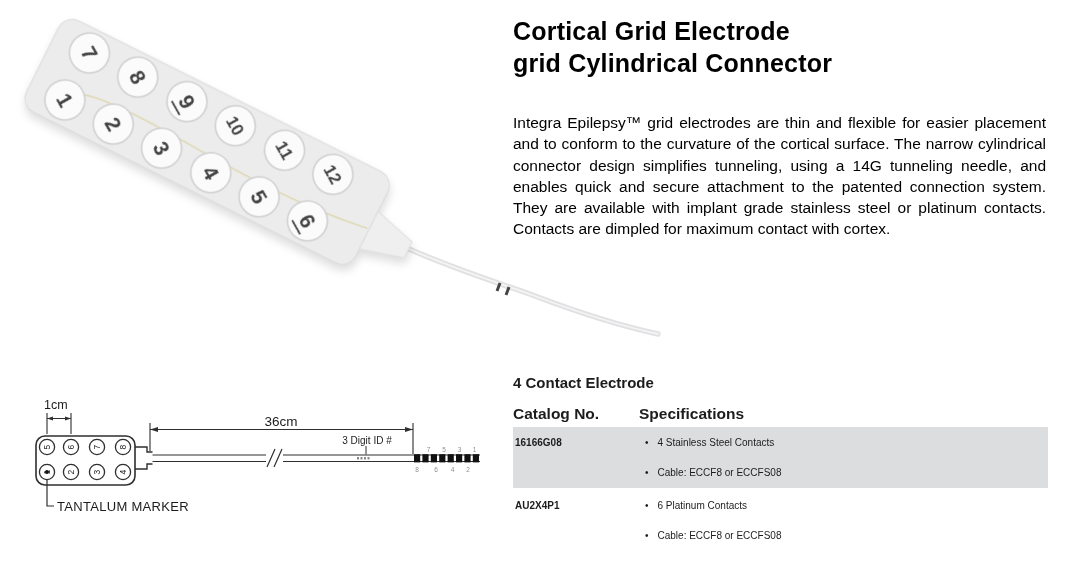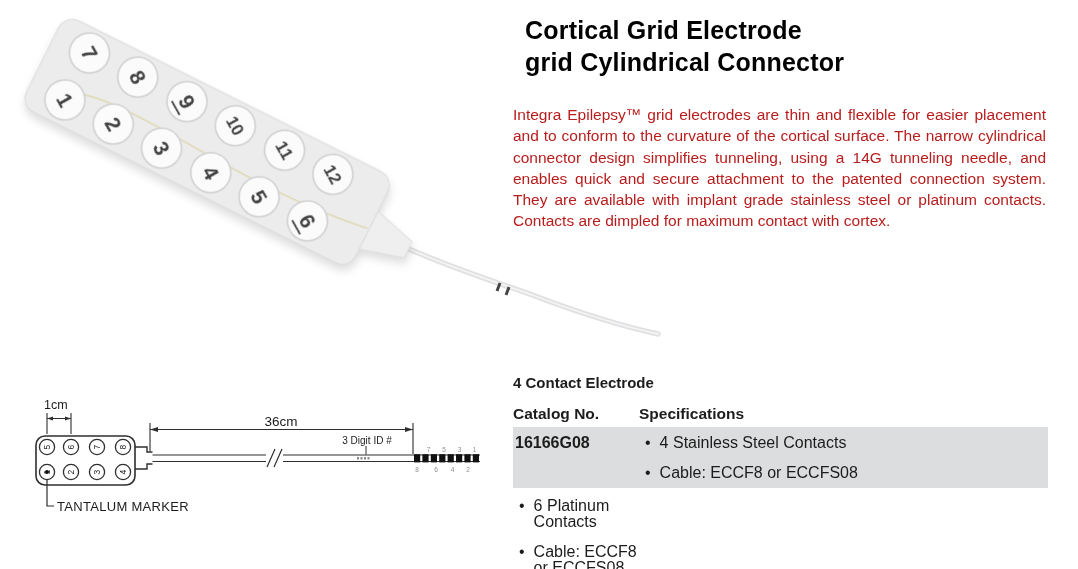--- a/index.html
+++ b/index.html
@@ -4,30 +4,30 @@
 <style>
   * { box-sizing: border-box; }
   html,body { margin:0; padding:0; background:#ffffff; }
   .page {
     position:relative; width:1078px; height:569px; background:#ffffff;
     font-family:"Liberation Sans", sans-serif; overflow:hidden; color:#1c1c1c;
   }
   
   .right-col { position:absolute; left:513px; top:0; width:533px; }
   .title { font-size:25px; line-height:32px; font-weight:bold; color:#000;
-           margin:12px; padding-top:2px; letter-spacing:0.2px; }
+           margin:0; padding-top:15px; letter-spacing:0.2px; }
   .title span { display:block; }
-  .desc { margin:26px 0 0; font-size:15.5px; line-height:21.3px;
-          text-align:justify; color:#b91c1c; }
+  .desc { margin:33px 0 0; font-size:15.5px; line-height:21.3px;
+          text-align:justify; color:#000000; }
   
   .table-wrap { position:absolute; left:513px; top:374px; width:535px; }
   .section-title { font-size:15px; line-height:18px; font-weight:bold; margin:0 0 13px; }
   .thead { display:grid; grid-template-columns:126px 1fr; font-size:15.5px;
            line-height:18px; font-weight:bold; margin-bottom:4px; }
-  .trow { display:grid; grid-template-columns:126px 1fr; font-size:16px; padding:8px 0 7px; }
+  .trow { display:grid; grid-template-columns:126px 1fr; font-size:10px; padding:8px 0 7px; }
   .trow.hl { background:#dcddde; }
   .trow.second { padding-top:10px; }
   .catalog { font-weight:bold; padding-left:2px; line-height:16px; }
   .specs { padding-left:6px; }
   .spec-li { display:flex; gap:9px; line-height:16px; margin-bottom:14px; }
   .spec-li:last-child { margin-bottom:0; }
   .bullet { flex:0 0 auto; }
   
   .photo-svg { position:absolute; left:0; top:0; }
   .diagram-svg { position:absolute; left:0; top:380px; }
@@ -196,20 +196,21 @@
           <span>4 Stainless Steel Contacts</span>
         </div>
         <div class="spec-li">
           <span class="bullet">•</span>
           <span>Cable: ECCF8 or ECCFS08</span>
         </div>
       </div>
     </div>
 
     <div class="trow second">
+      <div class="catalog">AU2X4P1</div>
       <div class="specs">
         <div class="spec-li">
           <span class="bullet">•</span>
           <span>6 Platinum Contacts</span>
         </div>
         <div class="spec-li">
           <span class="bullet">•</span>
           <span>Cable: ECCF8 or ECCFS08</span>
         </div>
       </div>

